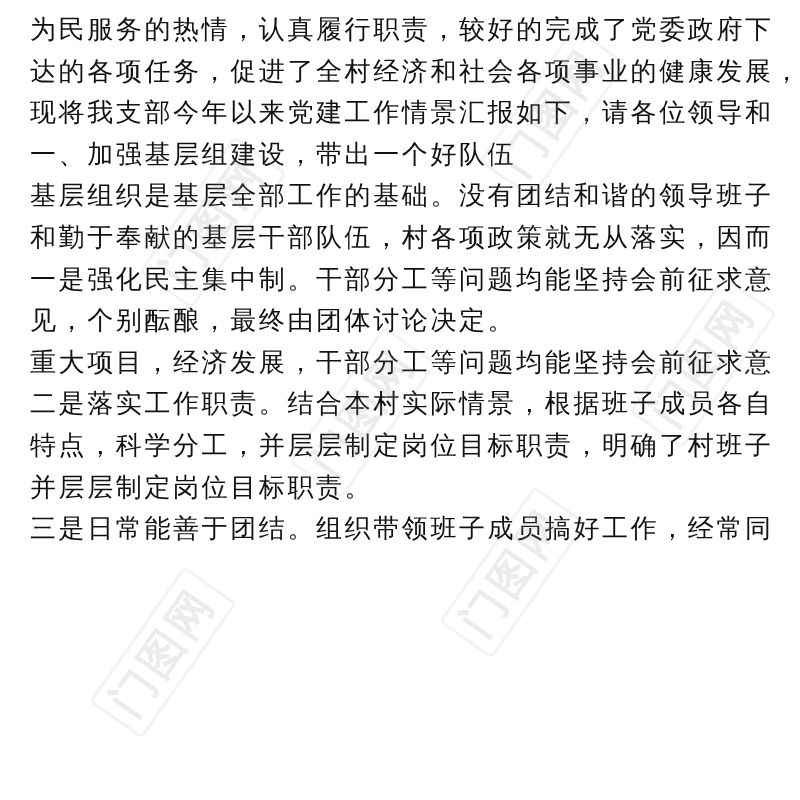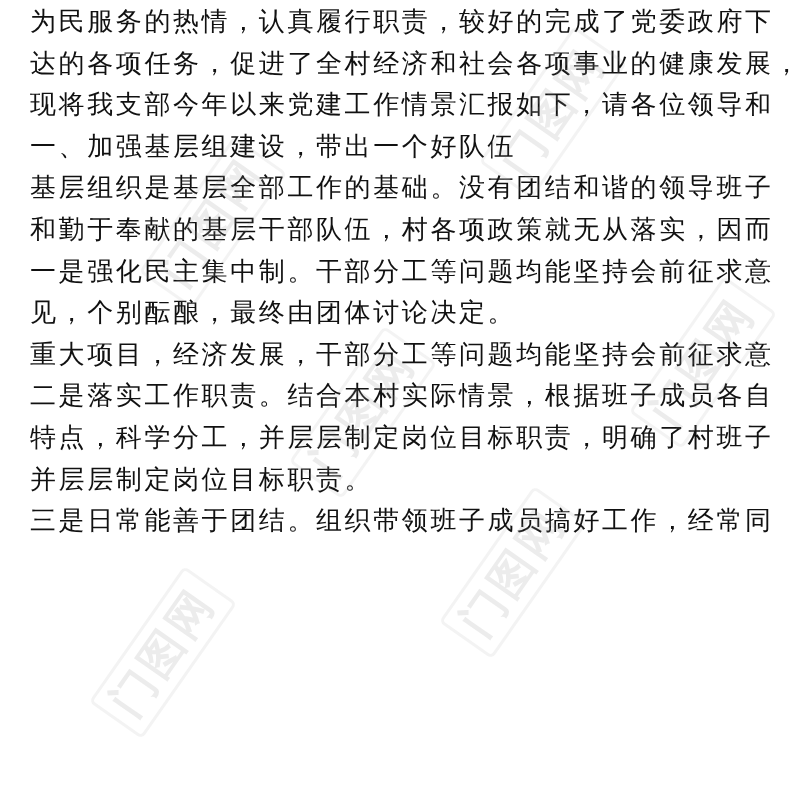--- a/index.html
+++ b/index.html
@@ -11,21 +11,21 @@
       width: 800px;
       height: 800px;
       overflow: hidden;
       position: relative;
       font-family: "DejaVu Serif", "Liberation Serif", serif;
       color: #111111;
     }
     .page {
       position: absolute;
       left: 30px;
-      top: 1px;
+      top: 9px;
       width: 760px;
     }
     .line {
       height: 41.6px;
       line-height: 41.6px;
       font-size: 26px;
       letter-spacing: 2.6px;
       white-space: nowrap;
       overflow: visible;
     }

